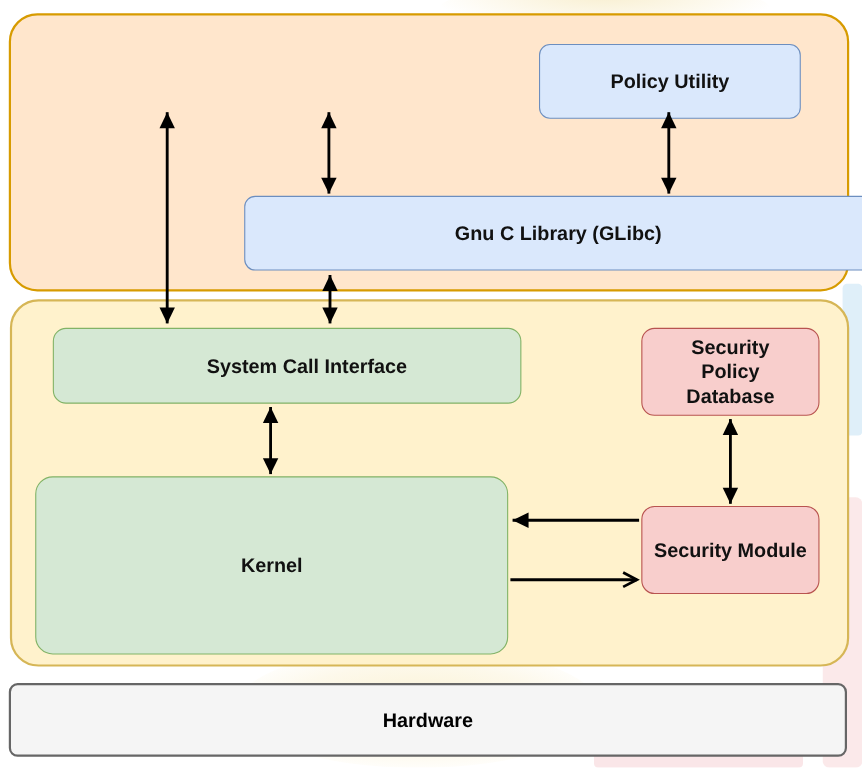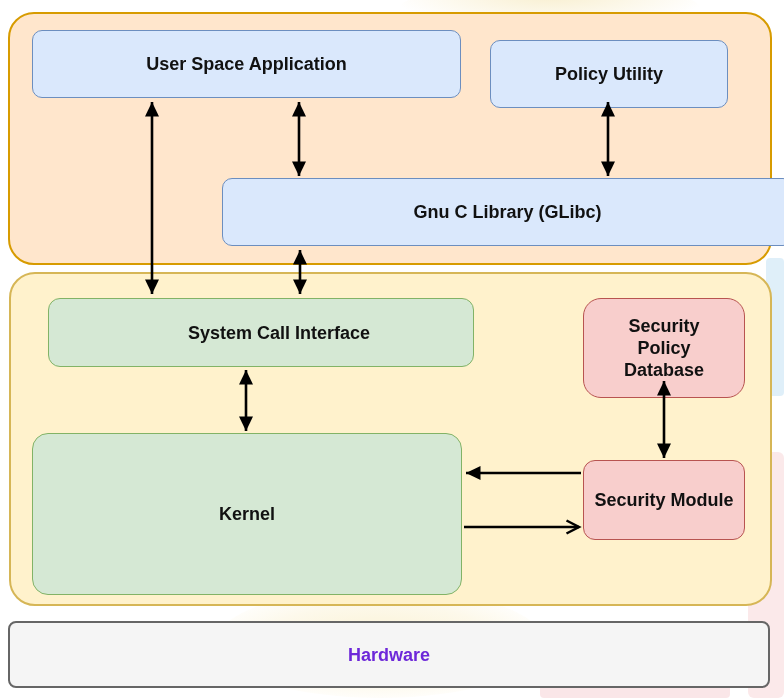--- a/index.html
+++ b/index.html
@@ -51,28 +51,28 @@
   
   .node {
     position: absolute; z-index: 3; box-sizing: border-box;
     display: flex; align-items: center; justify-content: center;
     text-align: center;
     font-weight: bold; font-size: 18px; line-height: 22px; color: #111111;
   }
   .node-blue  { background: #dae8fc; border: 1.5px solid #6c8ebf; border-radius: 10px; }
   .node-green { background: #d5e8d4; border: 1.5px solid #82b366; border-radius: 12px; }
   .node-red   { background: #f8cecc; border: 1.5px solid #b85450; border-radius: 12px; }
-  .node-gray  { background: #f5f5f5; border: 2px solid #666666; border-radius: 8px; color: #6d28d9; }
+  .node-gray  { background: #f5f5f5; border: 2px solid #666666; border-radius: 8px; color: #000000; }
 
   #n-usa      { left: 32px;  top: 30px;  width: 429px; height: 68px; }
   #n-policy   { left: 490px; top: 40px;  width: 238px; height: 68px; }
   #n-glibc    { left: 222px; top: 178px; width: 571px; height: 68px; }
   #n-sci      { left: 48px;  top: 298px; width: 426px; height: 69px; padding-left: 36px; }
   #n-kernel   { left: 32px;  top: 433px; width: 430px; height: 162px; border-radius: 16px; }
-  #n-spd      { left: 583px; top: 298px; width: 162px; height: 100px; padding: 0 16px; border-radius: 18px; }
+  #n-spd      { left: 583px; top: 298px; width: 162px; height: 80px; padding: 0 16px; }
   #n-sm       { left: 583px; top: 460px; width: 162px; height: 80px; padding: 0 8px; }
   #n-hardware { left: 8px;   top: 621px; width: 762px; height: 67px; }
 
   
   svg.arrows {
     position: absolute; left: 0; top: 0; z-index: 4; pointer-events: none;
   }
   svg.arrows line { stroke: #000000; stroke-width: 2.6px; }
 </style>
 </head>
@@ -82,23 +82,20 @@
 
   <div class="wm wm-top-rays"></div>
   <div class="wm wm-right-blue"></div>
   <div class="wm wm-right-pink"></div>
   <div class="wm wm-bottom-rays"></div>
   <div class="wm wm-bottom-pink"></div>
 
   <div class="group group-user"></div>
   <div class="group group-kernel"></div>
 
-  <div class="node node-blue" id="n-usa">
-    <span>User Space Application</span>
-  </div>
   <div class="node node-blue" id="n-policy">
     <span>Policy Utility</span>
   </div>
   <div class="node node-blue" id="n-glibc">
     <span>Gnu C Library (GLibc)</span>
   </div>
   <div class="node node-green" id="n-sci">
     <span>System Call Interface</span>
   </div>
   <div class="node node-green" id="n-kernel">

